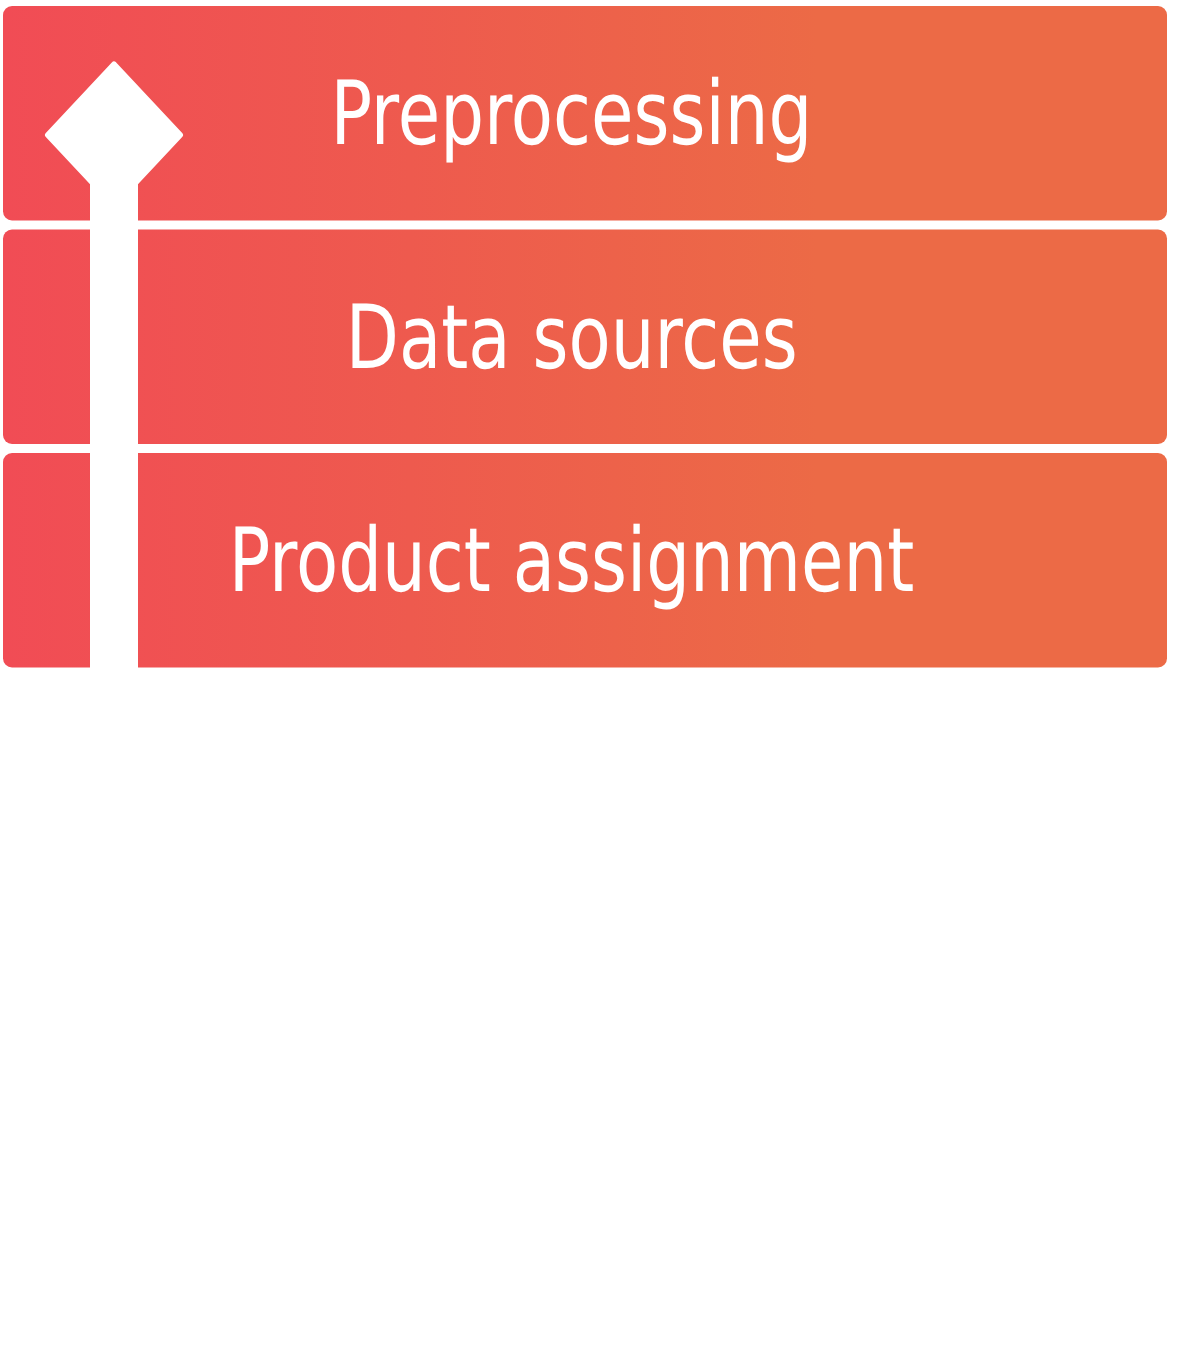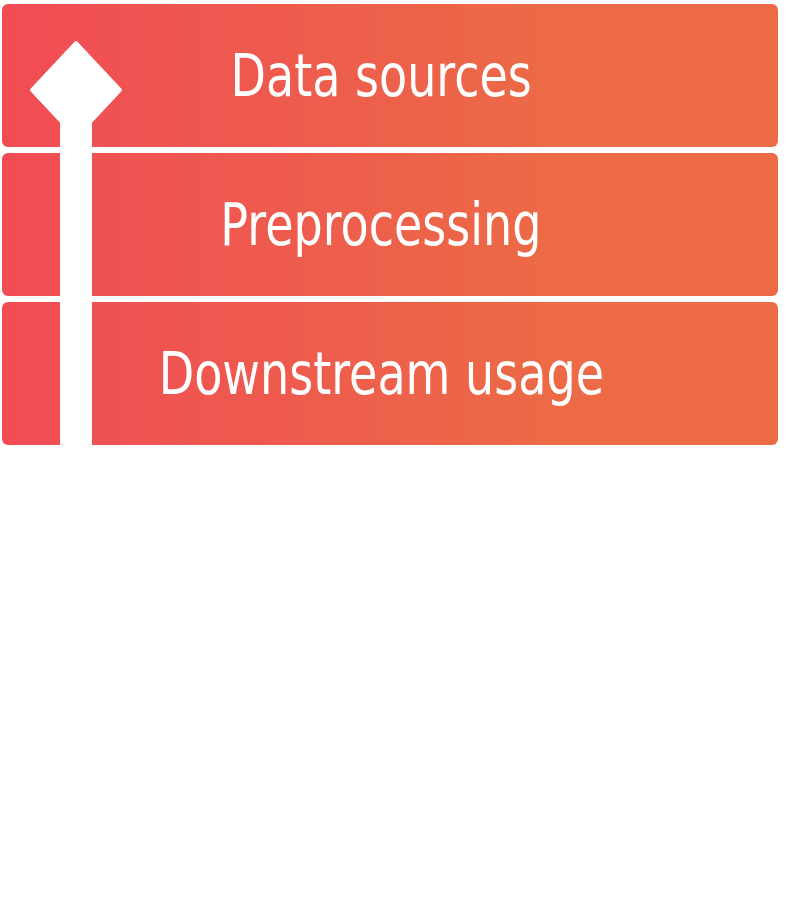--- a/index.html
+++ b/index.html
@@ -58,27 +58,27 @@
     pointer-events: none;
   }
 </style>
 </head>
 <body>
 
 <div class="diagram">
 
   <div class="bands">
     <div class="band">
+      <span class="band-label">Preprocessing</span>
+    </div>
+    <div class="band">
       <span class="band-label">Data sources</span>
     </div>
     <div class="band">
-      <span class="band-label">Preprocessing</span>
-    </div>
-    <div class="band">
-      <span class="band-label">Downstream usage</span>
+      <span class="band-label">Product assignment</span>
     </div>
   </div>
 
   <svg class="flow-arrow" viewBox="0 0 788 897" xmlns="http://www.w3.org/2000/svg" aria-hidden="true">
     <g fill="#ffffff" stroke="#ffffff" stroke-width="4" stroke-linejoin="round">
 
       <polygon points="76,43 120,90 76,137 32,90"></polygon>
 
       <rect x="62" y="108" width="28" height="678"></rect>
 

